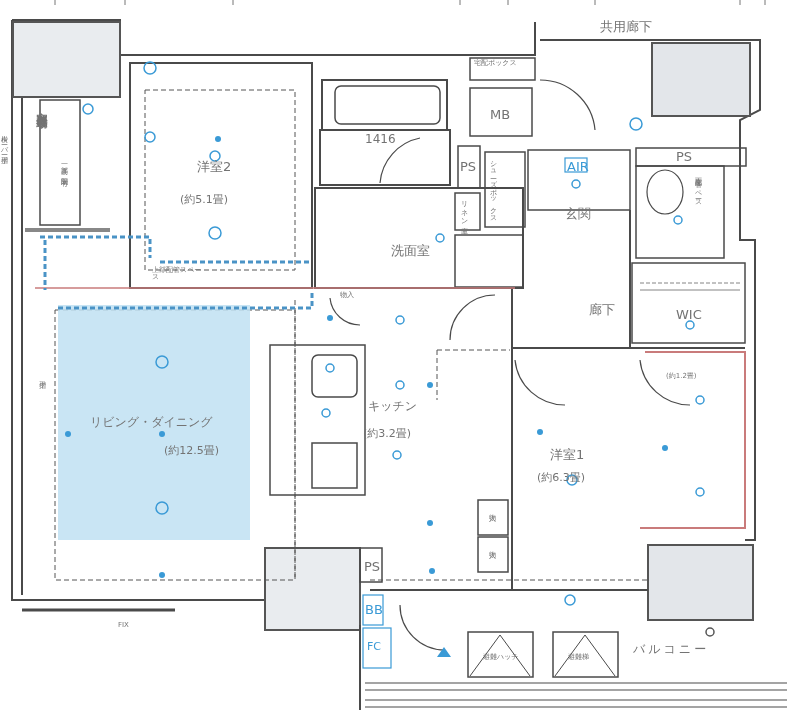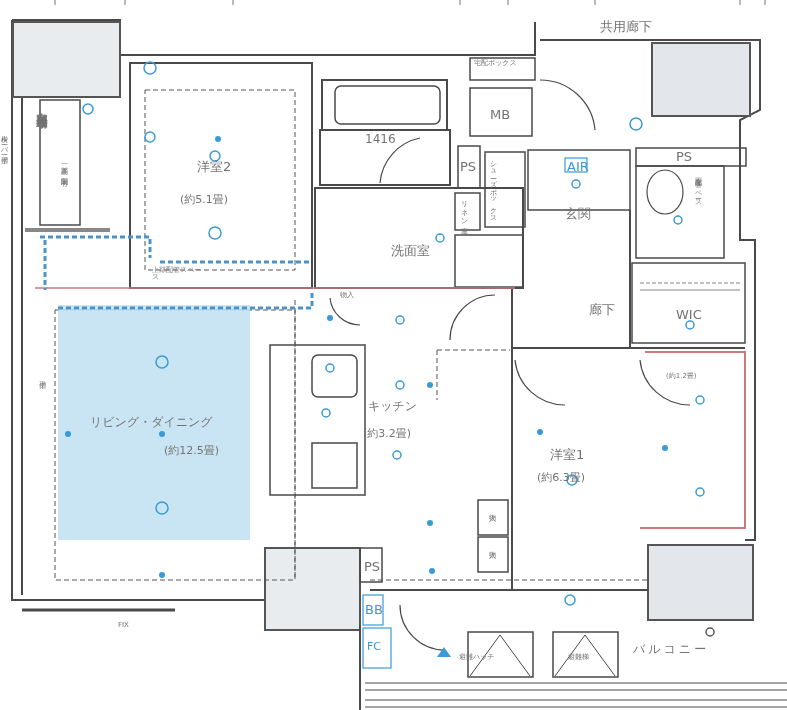--- a/index.html
+++ b/index.html
@@ -211,15 +211,15 @@
 <div class="lbl sm" style="left:363px;top:428px;font-size:11px;">(約3.2畳)</div>
 
 <div class="lbl" style="left:550px;top:442px;margin-top:6px;">洋室1</div>
 <div class="lbl sm" style="left:537px;top:472px;font-size:11px;">(約6.3畳)</div>
 <div class="lbl xs vert" style="left:488px;top:508px;">物入</div>
 <div class="lbl xs vert" style="left:488px;top:545px;">物入</div>
 
 <div class="lbl xs" style="left:118px;top:622px;">FIX</div>
 <div class="lbl sm blue" style="left:365px;top:603px;">BB</div>
 <div class="lbl sm blue" style="left:367px;top:641px;font-size:11px;text-align:center;">FC</div>
-<div class="lbl xs" style="left:459px;top:654px;">避難ハッチ</div>
+<div class="lbl xs" style="left:483px;top:654px;">避難ハッチ</div>
 <div class="lbl xs" style="left:568px;top:654px;">避難梯</div>
 <div class="lbl" style="left:633px;top:643px;font-size:12px;letter-spacing:3px;">バルコニー</div>
 
 </body></html>

